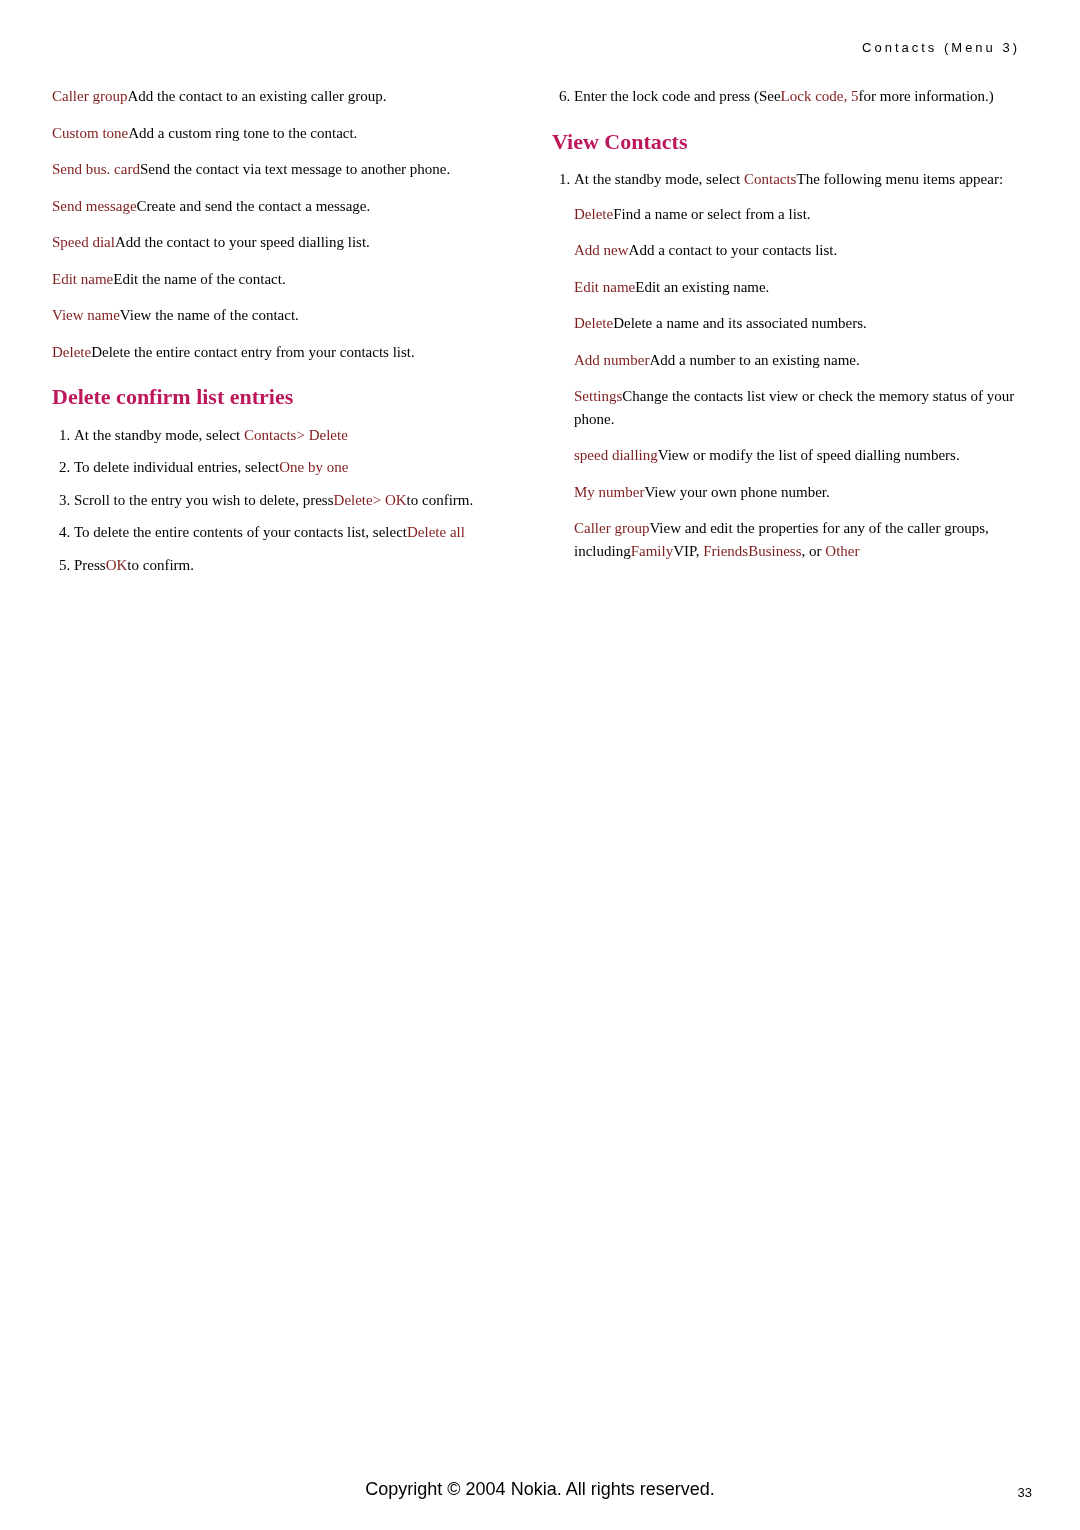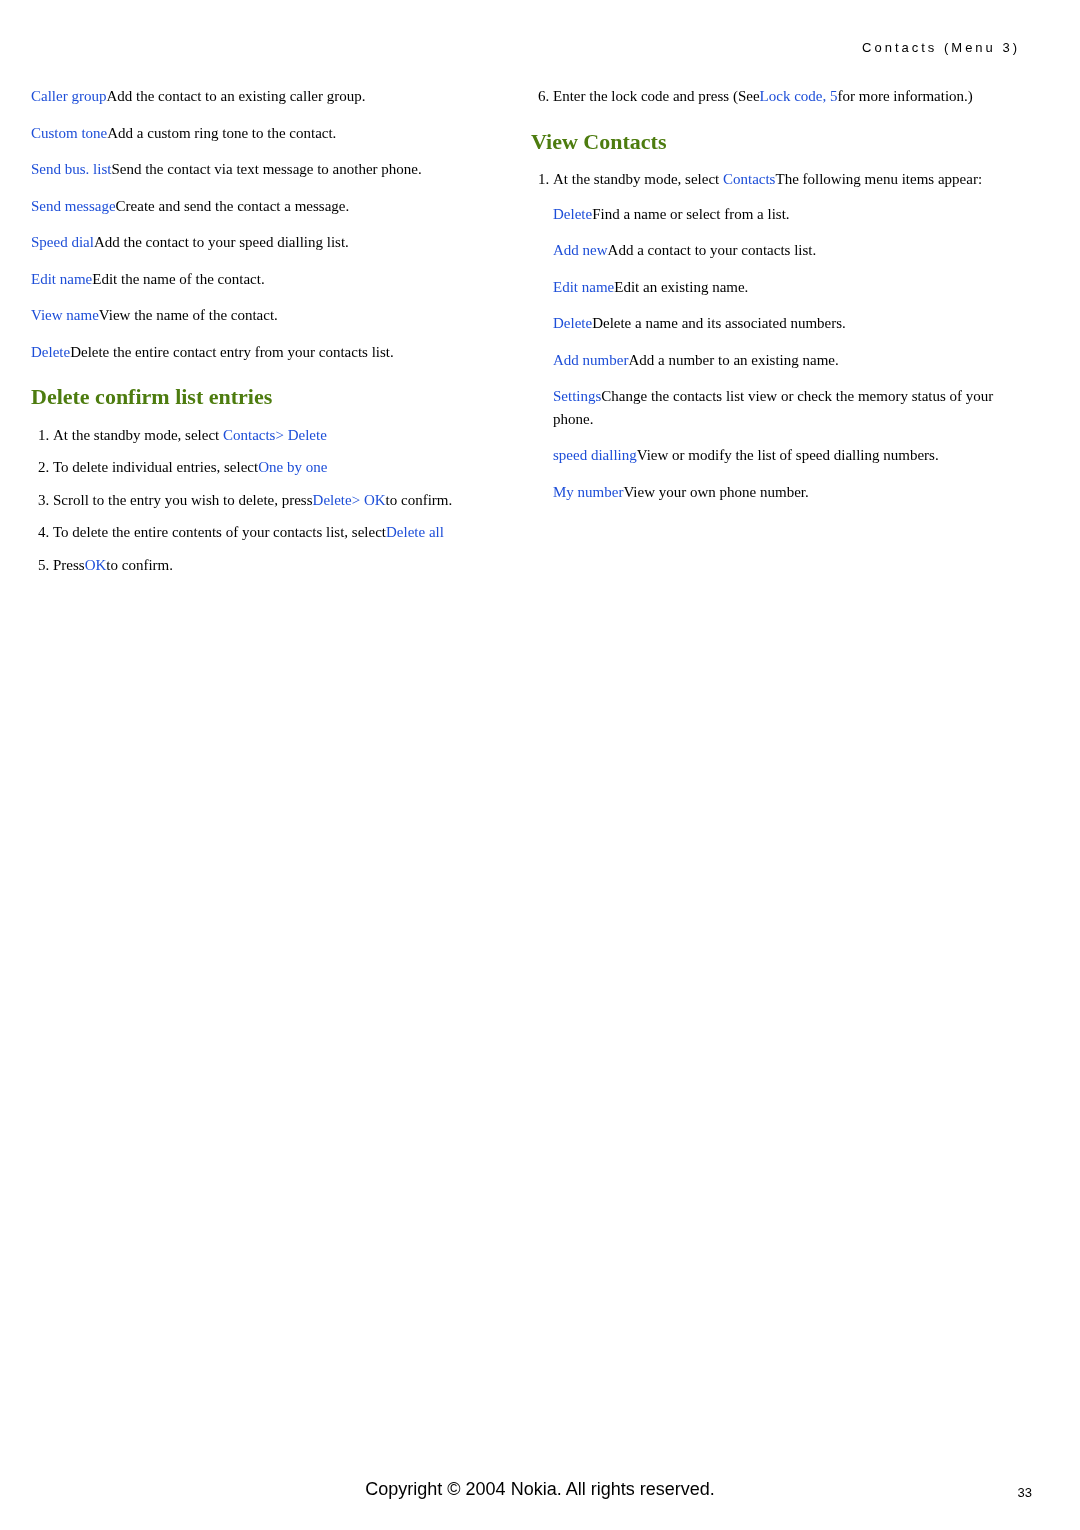--- a/index.html
+++ b/index.html
@@ -15,21 +15,21 @@
       color: #000000;
       width: 1080px;
       min-height: 1530px;
       position: relative;
     }
 
     .page-container {
       width: 1080px;
       min-height: 1530px;
       background: #ffffff;
-      padding: 40px 60px 60px 31px;
+      padding: 40px 60px 60px 52px;
       position: relative;
     }
 
     .header {
       text-align: right;
       font-size: 13px;
       letter-spacing: 3px;
       color: #000;
       margin-bottom: 30px;
       font-family: Arial, sans-serif;
@@ -43,26 +43,26 @@
     .left-column {
       width: 460px;
       flex-shrink: 0;
     }
 
     .right-column {
       flex: 1;
     }
 
     .green {
-      color: #1d4ed8;
+      color: #7f1d1d;
       font-weight: normal;
     }
 
     .section-heading {
-      color: #4d7c0f;
+      color: #be185d;
       font-size: 22px;
       font-weight: bold;
       margin-bottom: 12px;
       margin-top: 20px;
       line-height: 1.3;
     }
 
     .menu-item-block {
       margin-bottom: 14px;
       line-height: 1.5;
@@ -99,21 +99,21 @@
 
       <div class="menu-item-block">
         <span class="green">Caller group</span><span>Add the contact to an existing caller group.</span>
       </div>
 
       <div class="menu-item-block">
         <span class="green">Custom tone</span><span>Add a custom ring tone to the contact.</span>
       </div>
 
       <div class="menu-item-block">
-        <span class="green">Send bus. list</span><span>Send the contact via text message to another phone.</span>
+        <span class="green">Send bus. card</span><span>Send the contact via text message to another phone.</span>
       </div>
 
       <div class="menu-item-block">
         <span class="green">Send message</span><span>Create and send the contact a message.</span>
       </div>
 
       <div class="menu-item-block">
         <span class="green">Speed dial</span><span>Add the contact to your speed dialling list.</span>
       </div>
 
@@ -194,20 +194,23 @@
 
             <div class="indent-block">
               <span class="green">speed dialling</span><span>View or modify the list of speed dialling numbers.</span>
             </div>
 
 
             <div class="indent-block">
               <span class="green">My number</span><span>View your own phone number.</span>
             </div>
 
+            <div class="indent-block">
+              <span class="green">Caller group</span><span>View and edit the properties for any of the caller groups, including</span><span class="green">Family</span><span>VIP, </span><span class="green">Friends</span><span class="green">Business</span><span>, or </span><span class="green">Other</span>
+            </div>
 
           </div>
         </li>
       </ol>
 
     </div>
   </div>
 
   <div style="position: absolute; bottom: 30px; left: 0; right: 0; display: flex; justify-content: center; align-items: center; font-size: 18px; font-family: Arial, sans-serif;">
     <span>Copyright © 2004 Nokia. All rights reserved.</span>

